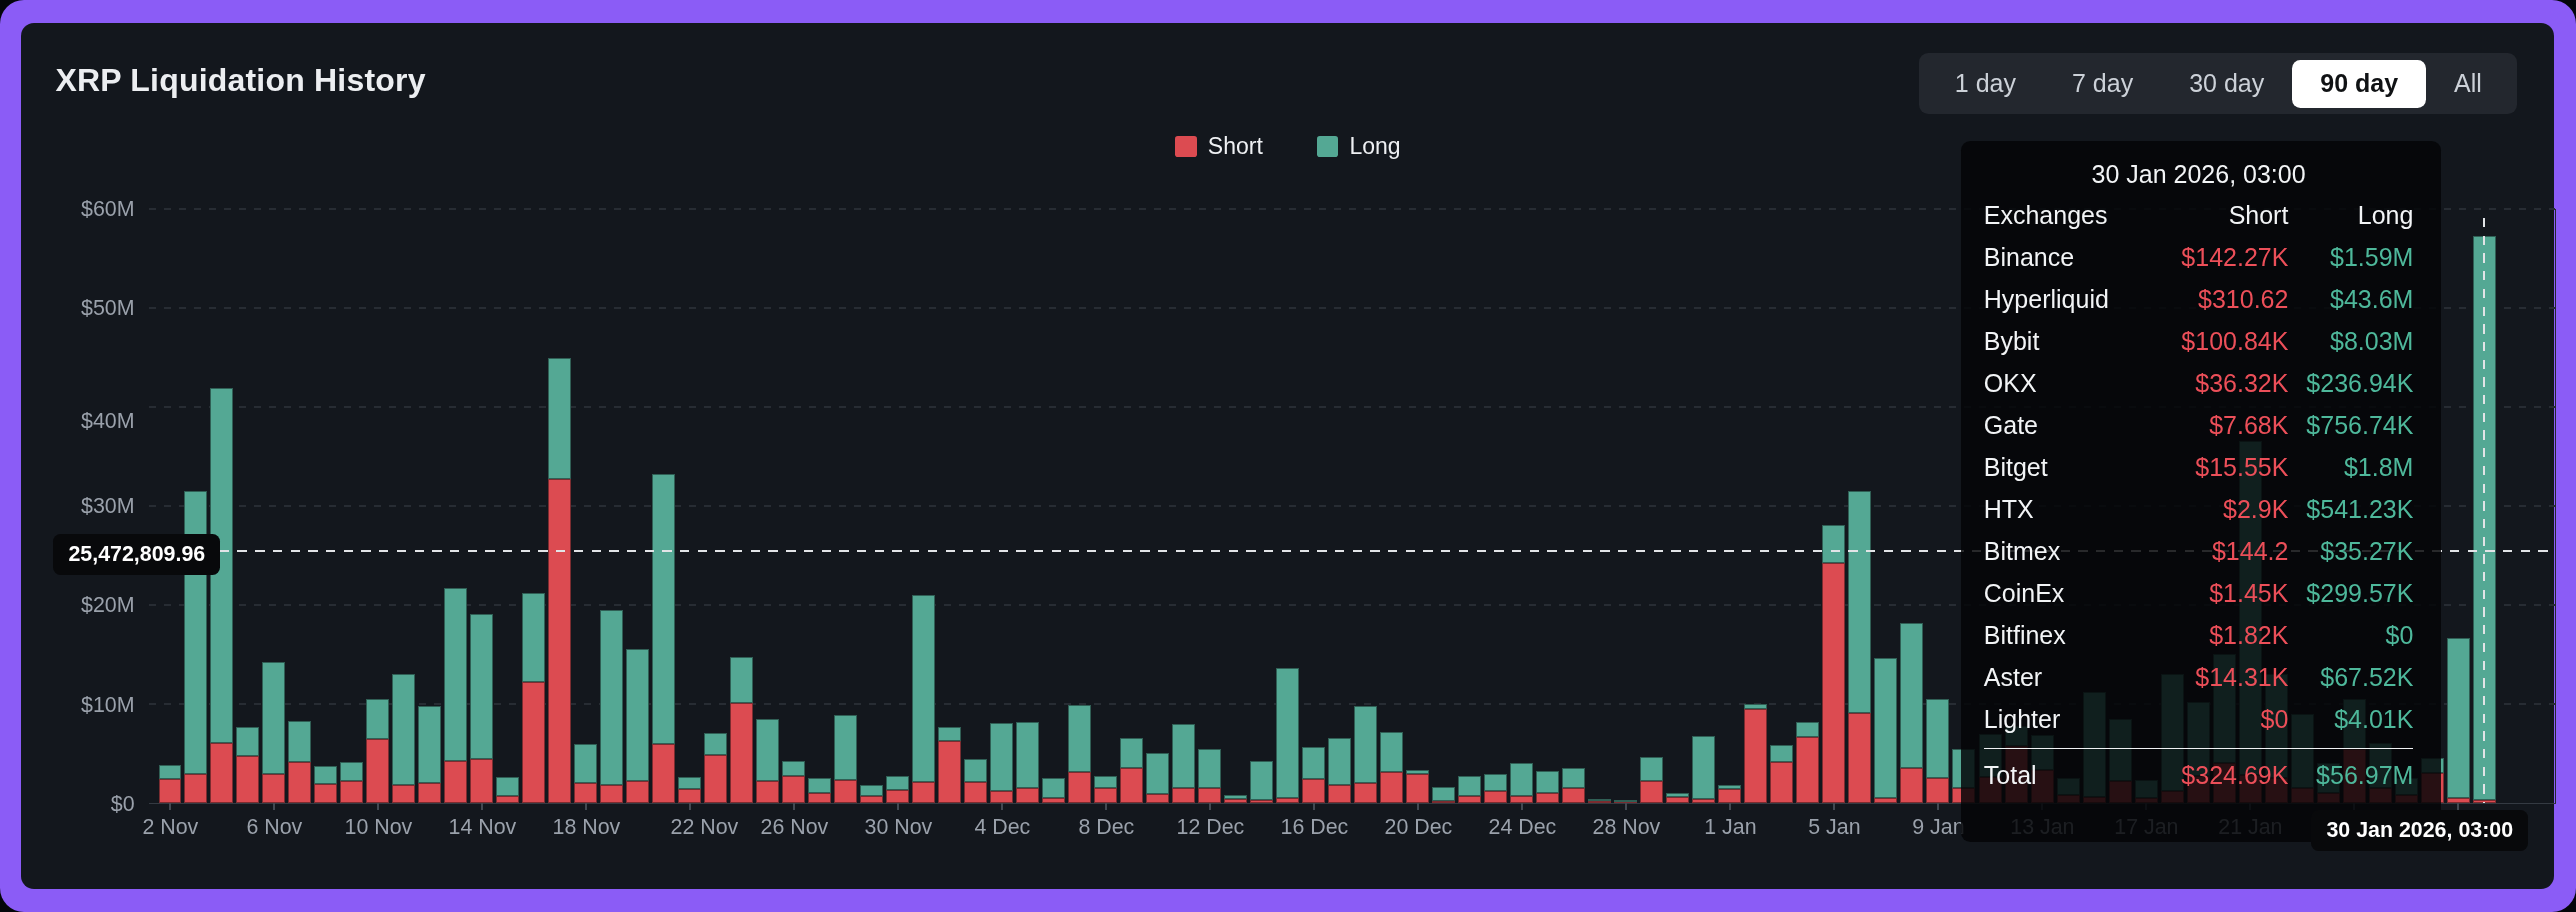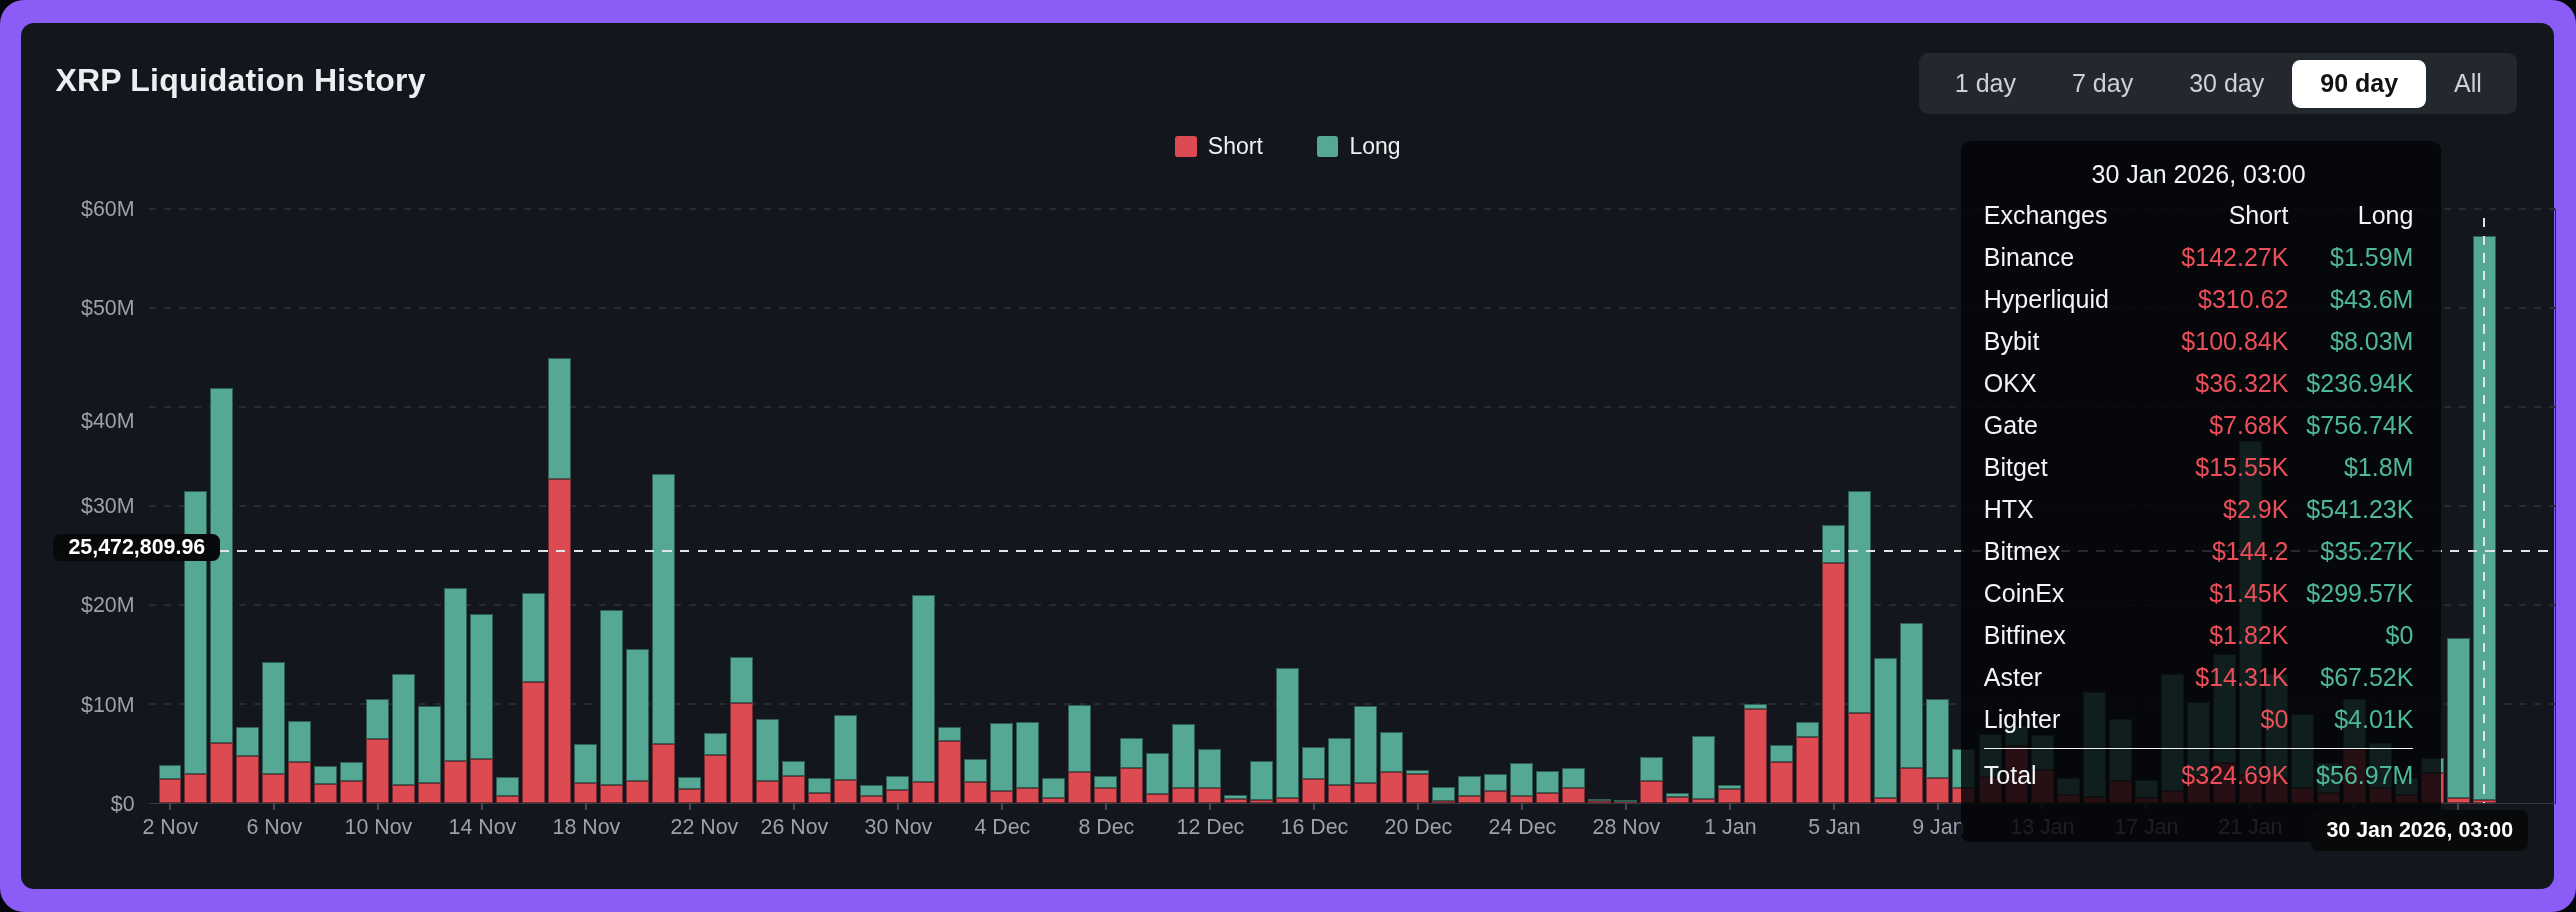--- a/index.html
+++ b/index.html
@@ -27,21 +27,21 @@
   .ylabel{position:absolute;width:102px;text-align:right;font-size:21.4px;color:#9aa1ab;height:24px;line-height:24px;}
   .xlabel{position:absolute;width:112px;text-align:center;font-size:21.4px;color:#9aa1ab;top:606px;}
   .xtick{position:absolute;top:594px;width:1.9px;height:6.5px;background:#434952;}
   .bar-slot{position:absolute;bottom:0;}
   .bar-seg{position:absolute;left:0;width:100%;box-sizing:border-box;border:0.9px solid rgba(5,7,9,.45);}
   
   #cross-h{position:absolute;left:0;width:100%;height:1.9px;z-index:20;
     background:repeating-linear-gradient(90deg,#e2e4e7 0 9.3px,transparent 9.3px 17.7px);}
   #cross-v{position:absolute;top:9.3px;bottom:0;width:1.9px;z-index:20;
     background:repeating-linear-gradient(180deg,#e2e4e7 0 9.3px,transparent 9.3px 17.7px);}
-  #cross-ylabel{position:absolute;left:32px;top:511px;height:27px;background:#08090b;border-radius:7.5px;
+  #cross-ylabel{position:absolute;left:32px;top:511px;height:41px;background:#08090b;border-radius:7.5px;
     color:#fff;font-size:21.4px;font-weight:700;display:flex;align-items:center;padding:0 15px;z-index:60;}
   #cross-xlabel{position:absolute;left:2290px;top:787px;height:41px;background:#08090b;border-radius:7.5px;
     color:#fff;font-size:21.4px;font-weight:700;display:flex;align-items:center;padding:0 15px;z-index:60;}
   
   #tooltip{position:absolute;left:1940px;top:118px;width:480px;height:701px;z-index:50;
     background:rgba(3,5,7,0.84);border-radius:9.3px;box-sizing:border-box;padding:13px 28px 13px 22.4px;}
   .tt-inner{position:relative;z-index:2;}
   .tt-title{font-size:25px;color:#f2f4f6;text-align:center;height:40px;line-height:40px;font-weight:500;}
   .tt-row{display:flex;height:42px;align-items:center;font-size:25px;}
   .tt-name{flex:1;color:#f2f4f6;text-align:left;}

